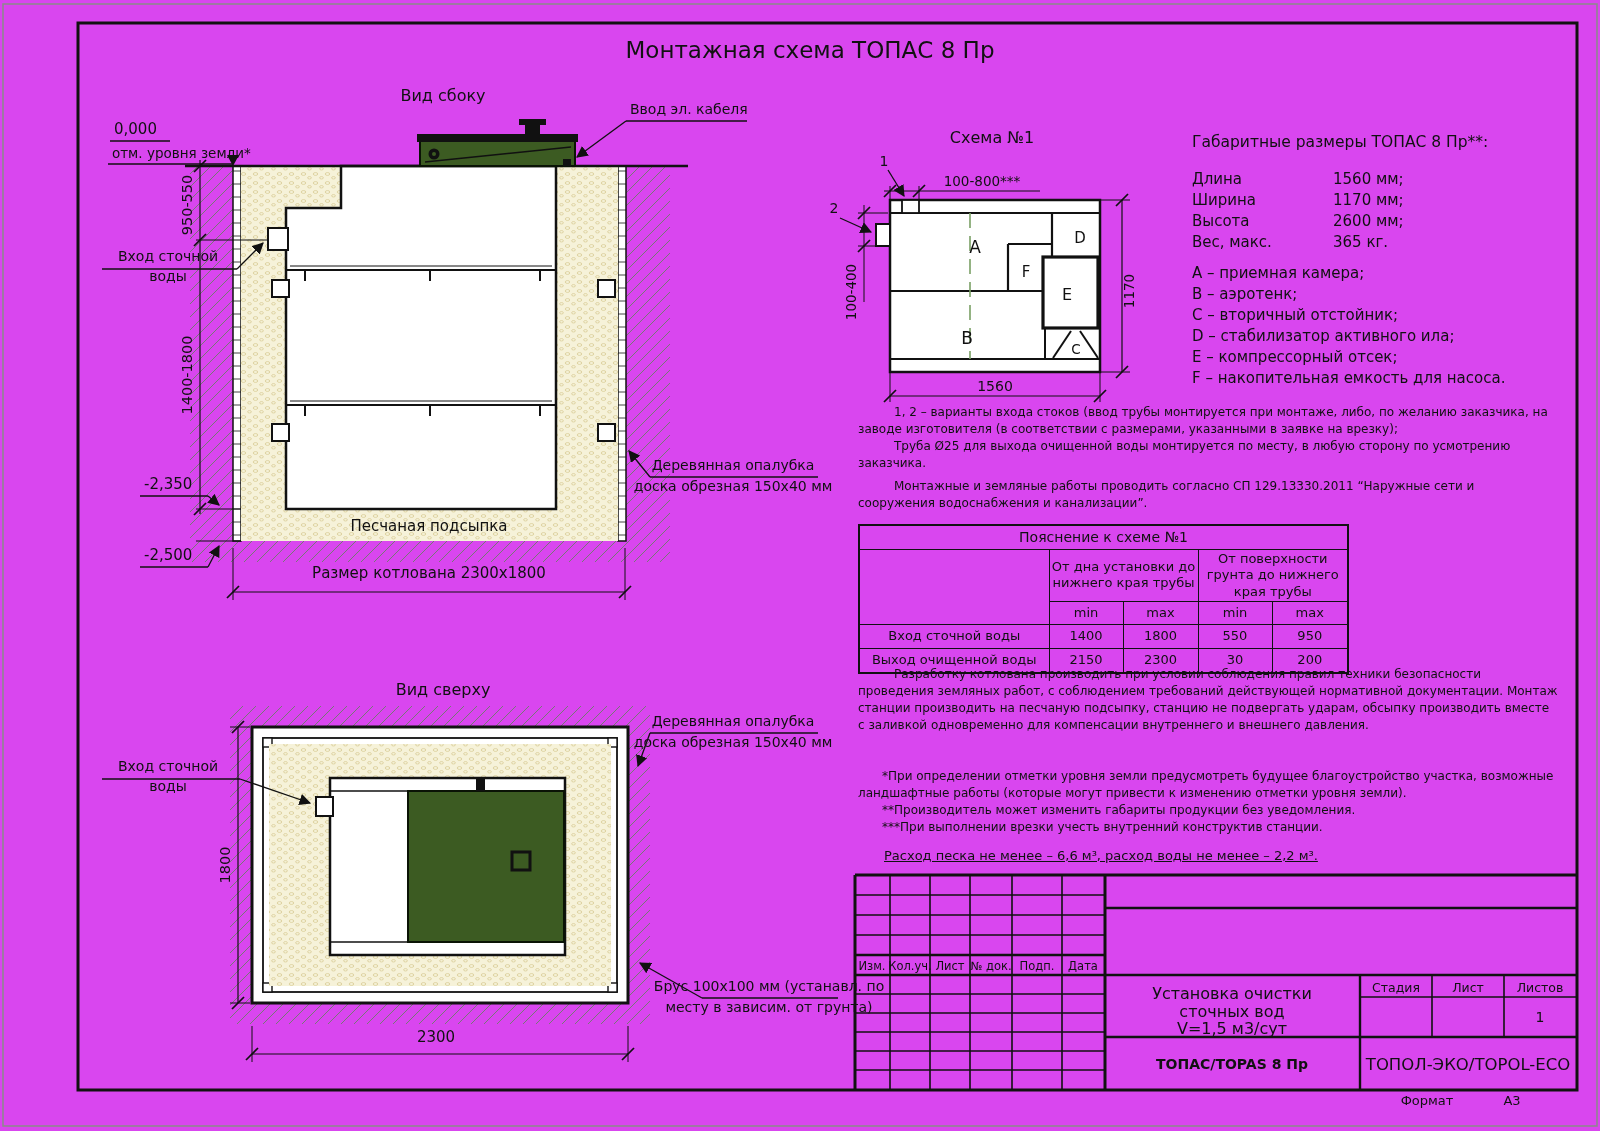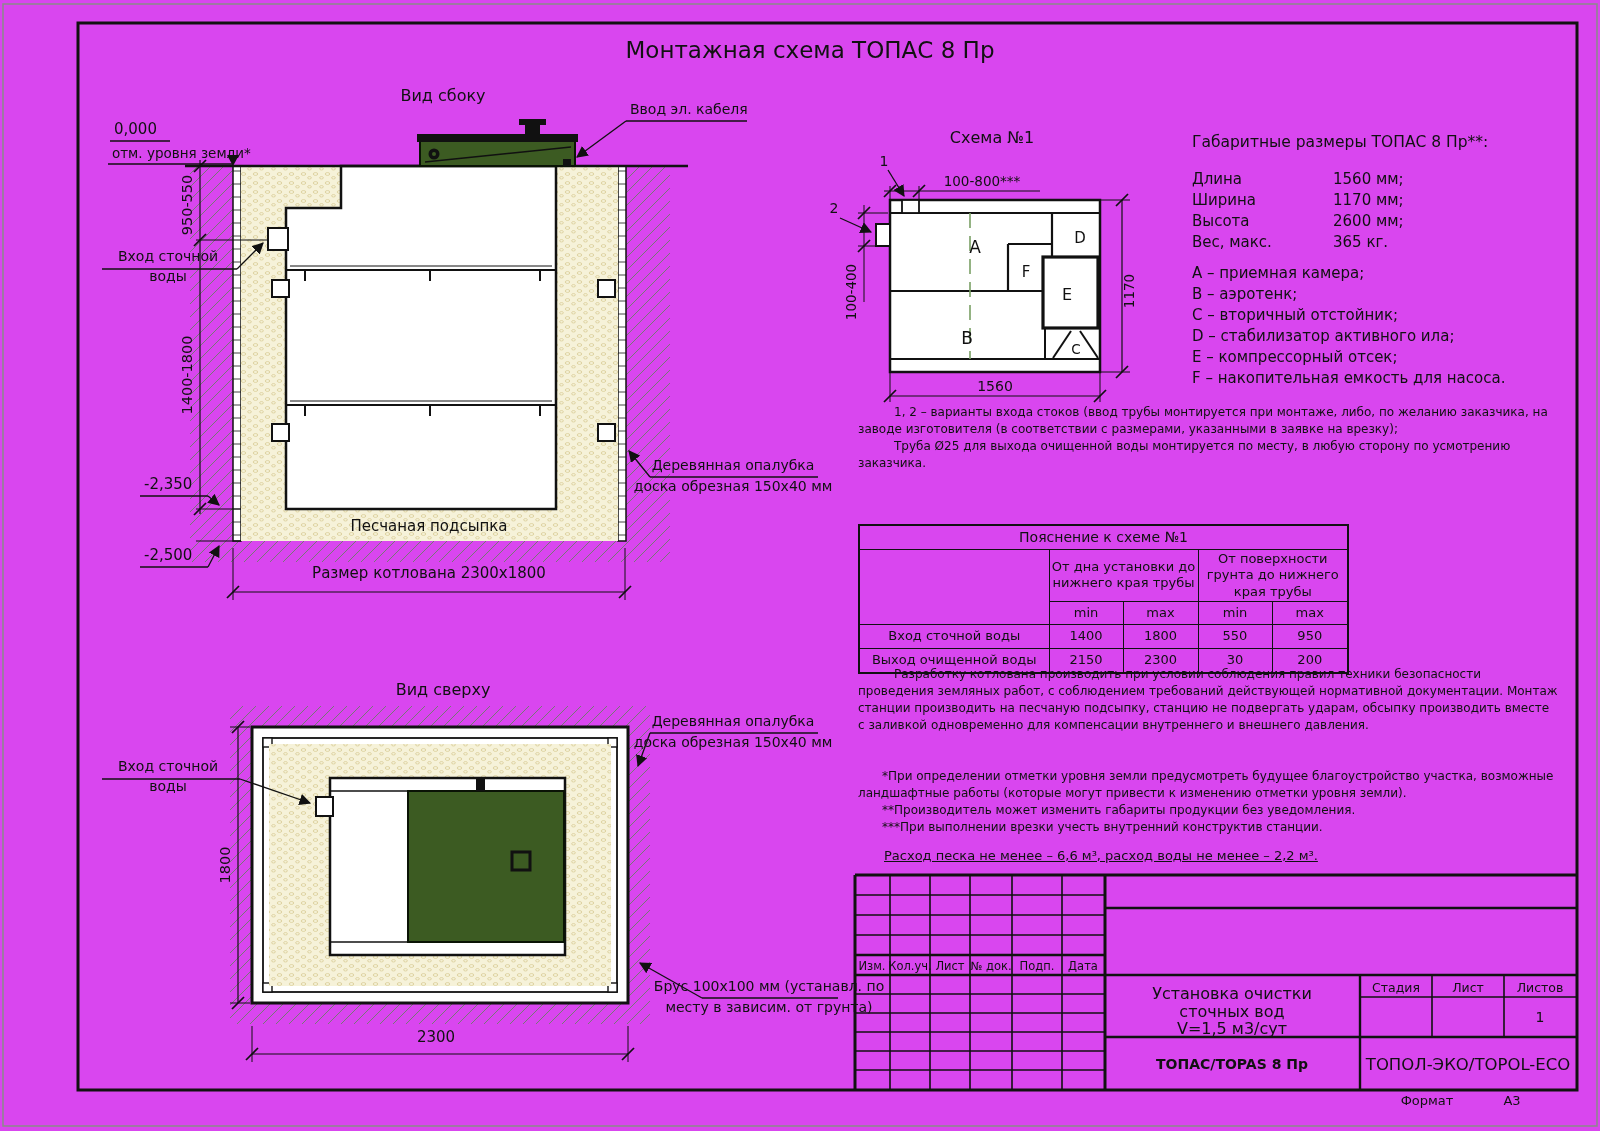--- a/index.html
+++ b/index.html
@@ -318,20 +318,23 @@
     <text x="1427" y="1105" font-size="13" text-anchor="middle">Формат</text>
     <text x="1512" y="1105" font-size="13" text-anchor="middle">А3</text>
   </g>
 </svg>
 
 <div class="ov txt" style="left:858px;top:404px;width:694px;">
   <p class="ind">1, 2 – варианты входа  стоков (ввод трубы монтируется при монтаже, либо, по желанию заказчика, на заводе изготовителя (в соответствии с размерами, указанными в заявке на врезку);</p>
   <p class="ind">Труба Ø25 для выхода очищенной воды монтируется по месту, в любую сторону по усмотрению заказчика.</p>
 </div>
 
+<div class="ov txt" style="left:858px;top:478px;width:694px;">
+  <p class="ind">Монтажные и земляные работы проводить согласно СП 129.13330.2011 “Наружные сети и сооружения водоснабжения и канализации”.</p>
+</div>
 
 <div class="ov" style="left:858px;top:524px;">
   <table class="exp-table">
     <colgroup>
           <col style="width:190px">
           <col style="width:74px">
           <col style="width:75px">
           <col style="width:74px">
           <col style="width:76px">
         </colgroup>

